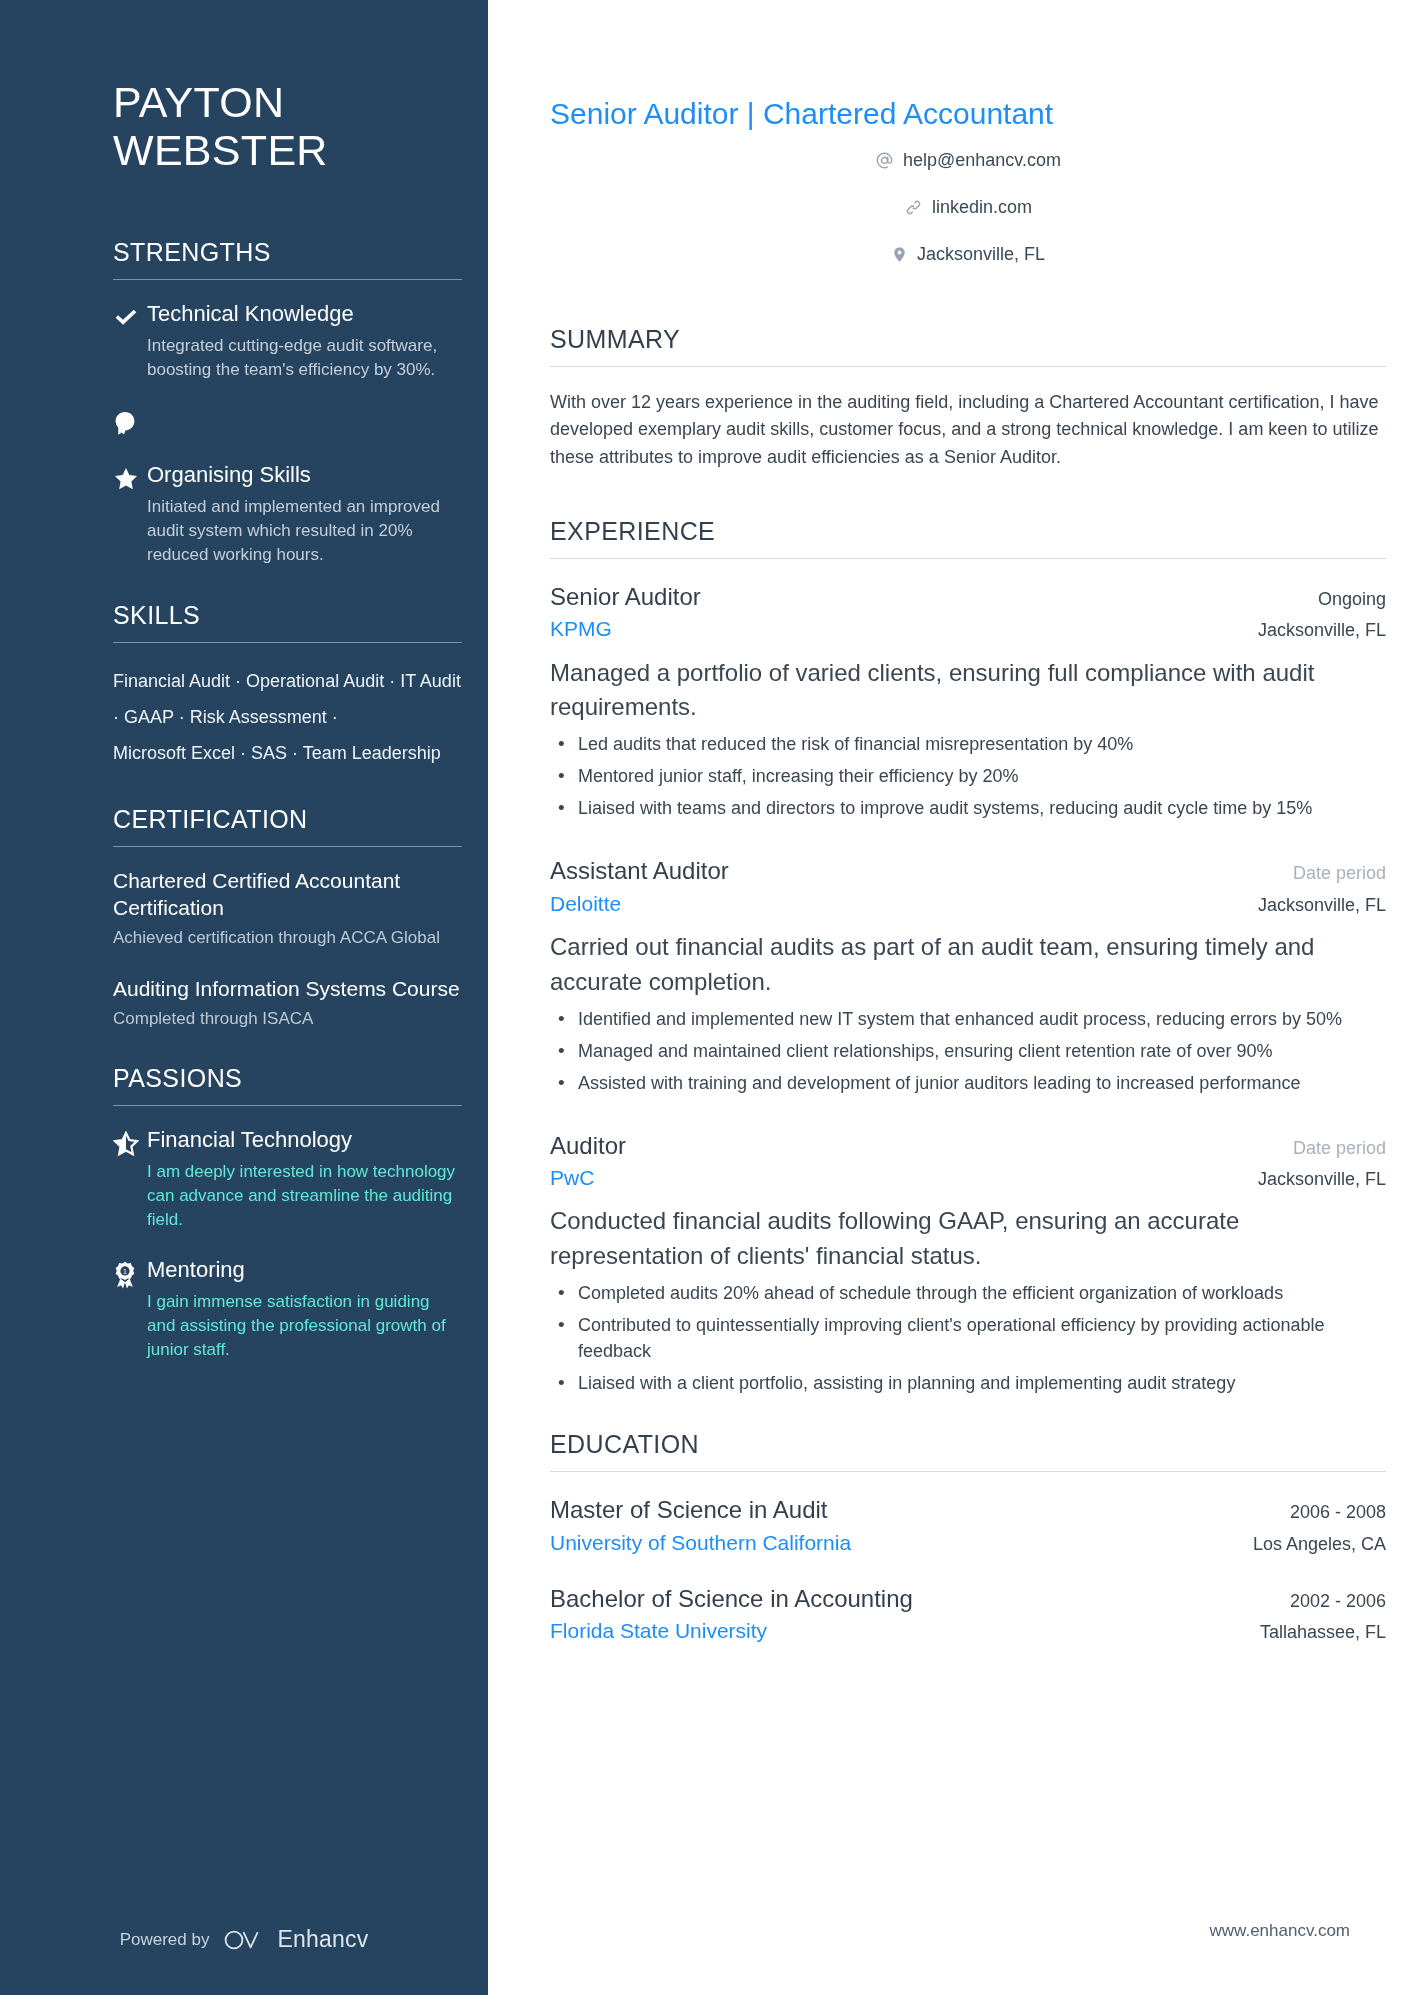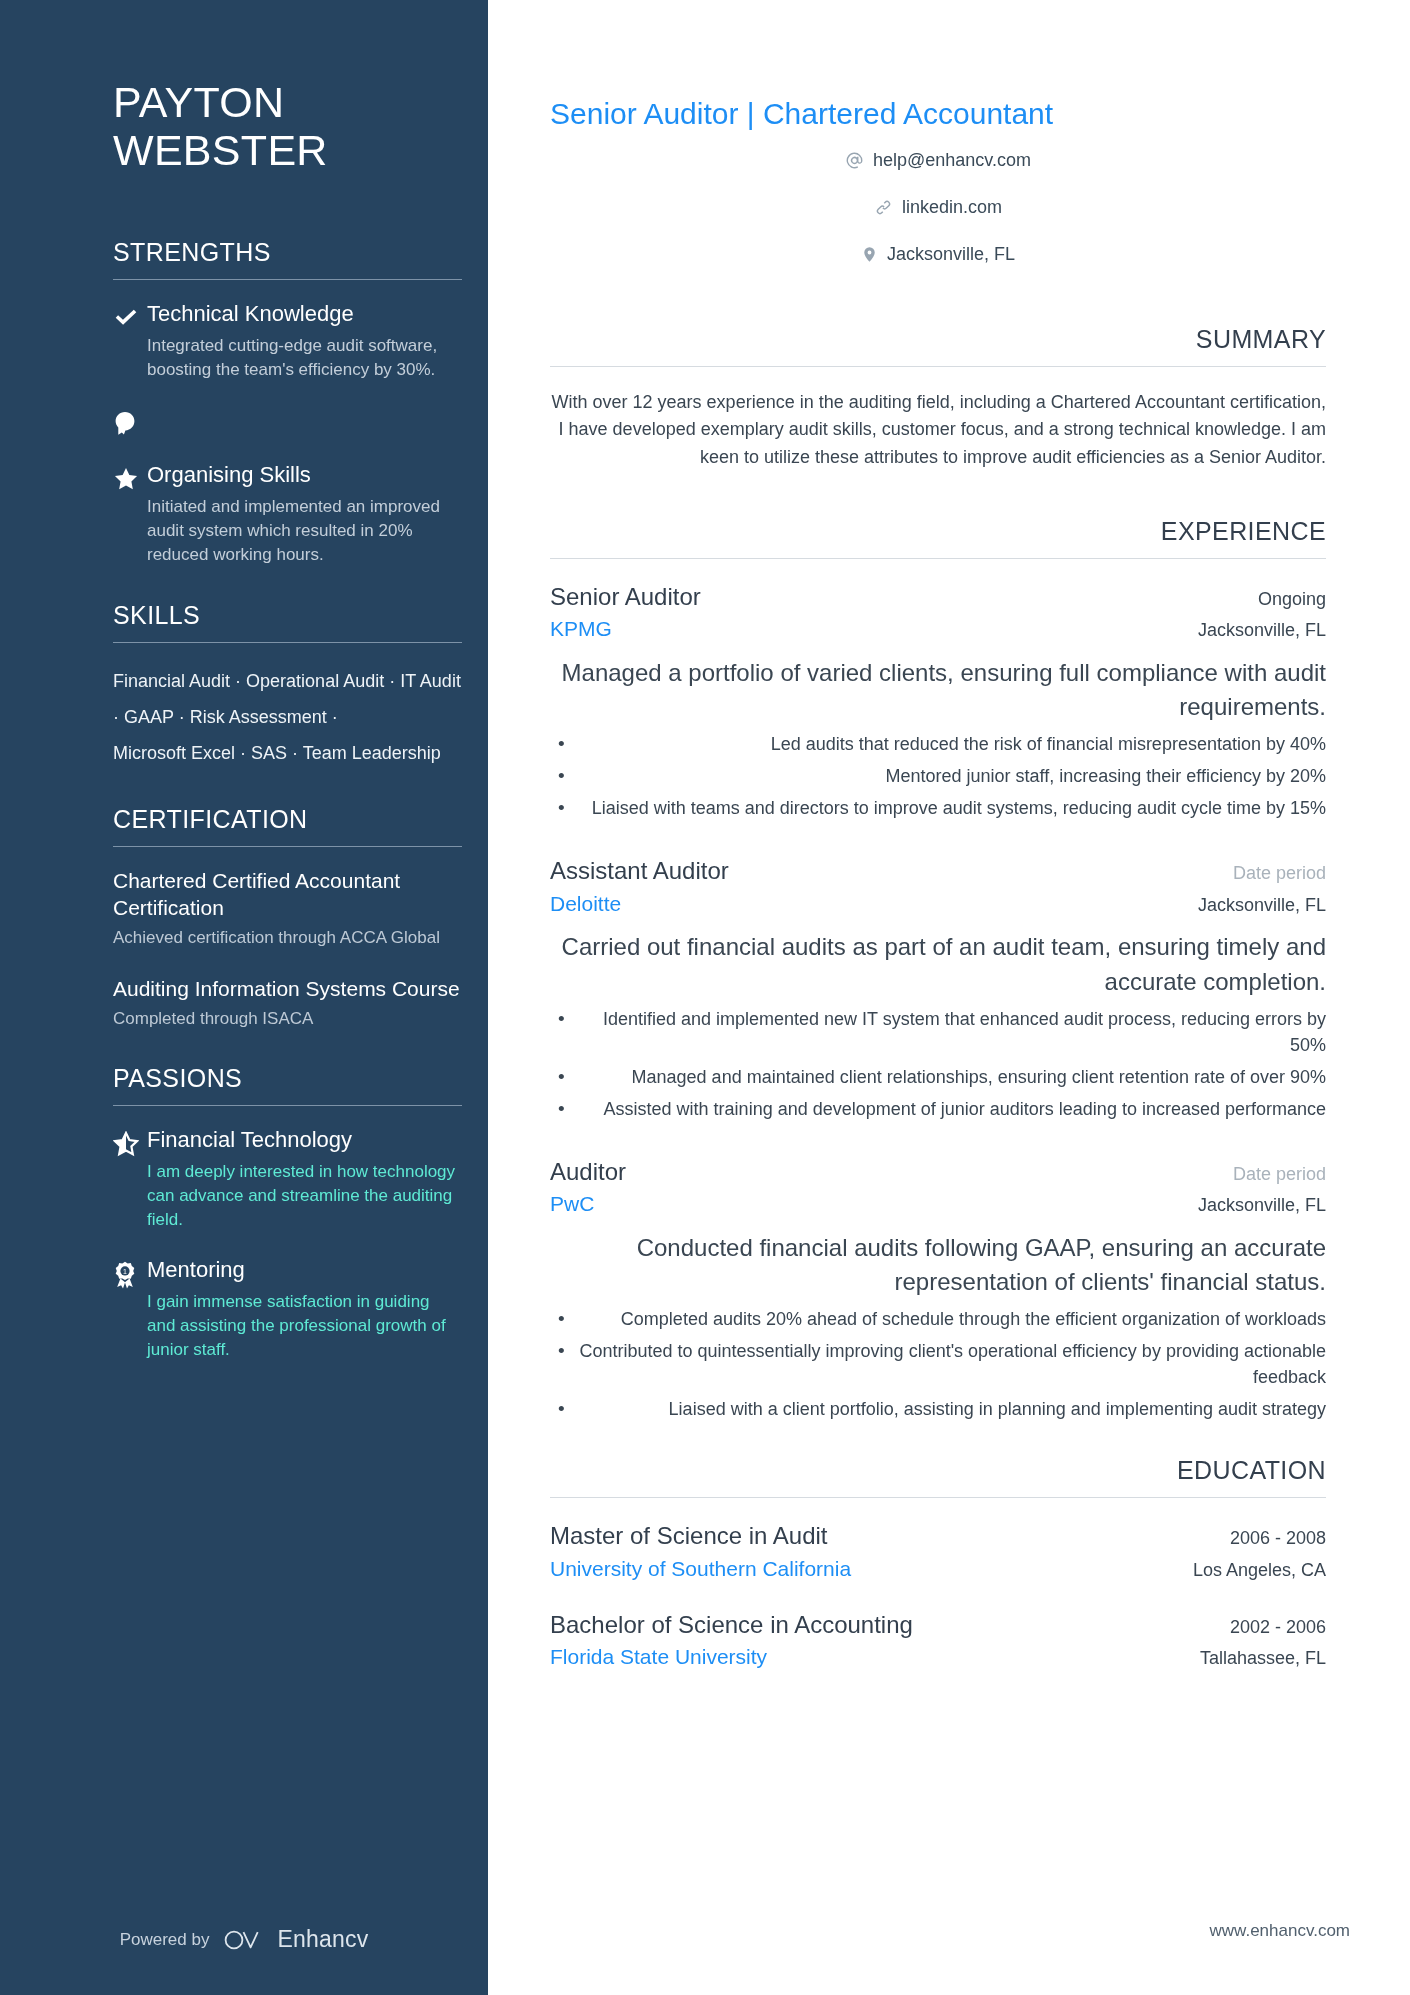--- a/index.html
+++ b/index.html
@@ -66,31 +66,31 @@
 
   .powered {
     position:absolute; left:0; right:0; bottom:42px;
     display:flex; align-items:center; justify-content:center; gap:14px;
   }
   .powered-text { font-size:17px; color:#c7d2dd; }
   .powered-brand { font-size:23px; color:#dde5ec; letter-spacing:0.2px; }
   .powered-logo svg { display:block; }
 
   
-  .main { flex:1; padding:96px 84px 0 62px; background:#ffffff; }
+  .main { flex:1; padding:96px 24px 0 62px; background:#ffffff; }
 
   .headline {
     font-size:30px; font-weight:400; color:#1d8ef5; line-height:1.2;
     margin-bottom:18px;
   }
   .contacts { display:flex; align-items:center; gap:26px; flex-wrap:wrap; margin-bottom:60px;flex-direction:column; }
   .contact { display:flex; align-items:center; gap:9px; font-size:18px; color:#3a4a58; }
   .contact svg { display:block; fill:#98a5b1; }
 
-  .sec { margin-bottom:8px;text-align:right; }
+  .sec { margin-bottom:8px; }
   .sec-title {
     font-size:25px; font-weight:400; letter-spacing:0.4px;
     color:#333f4d; padding-bottom:12px;
   }
   .sec-rule { height:1px; background:#d6dbe0; margin-bottom:22px; }
 
   .summary-text { font-size:18px; line-height:1.52; color:#3a4652; margin-bottom:46px; }
 
   .entry { margin-bottom:34px; }
   .entry-row { display:flex; align-items:baseline; justify-content:space-between; gap:20px; }

